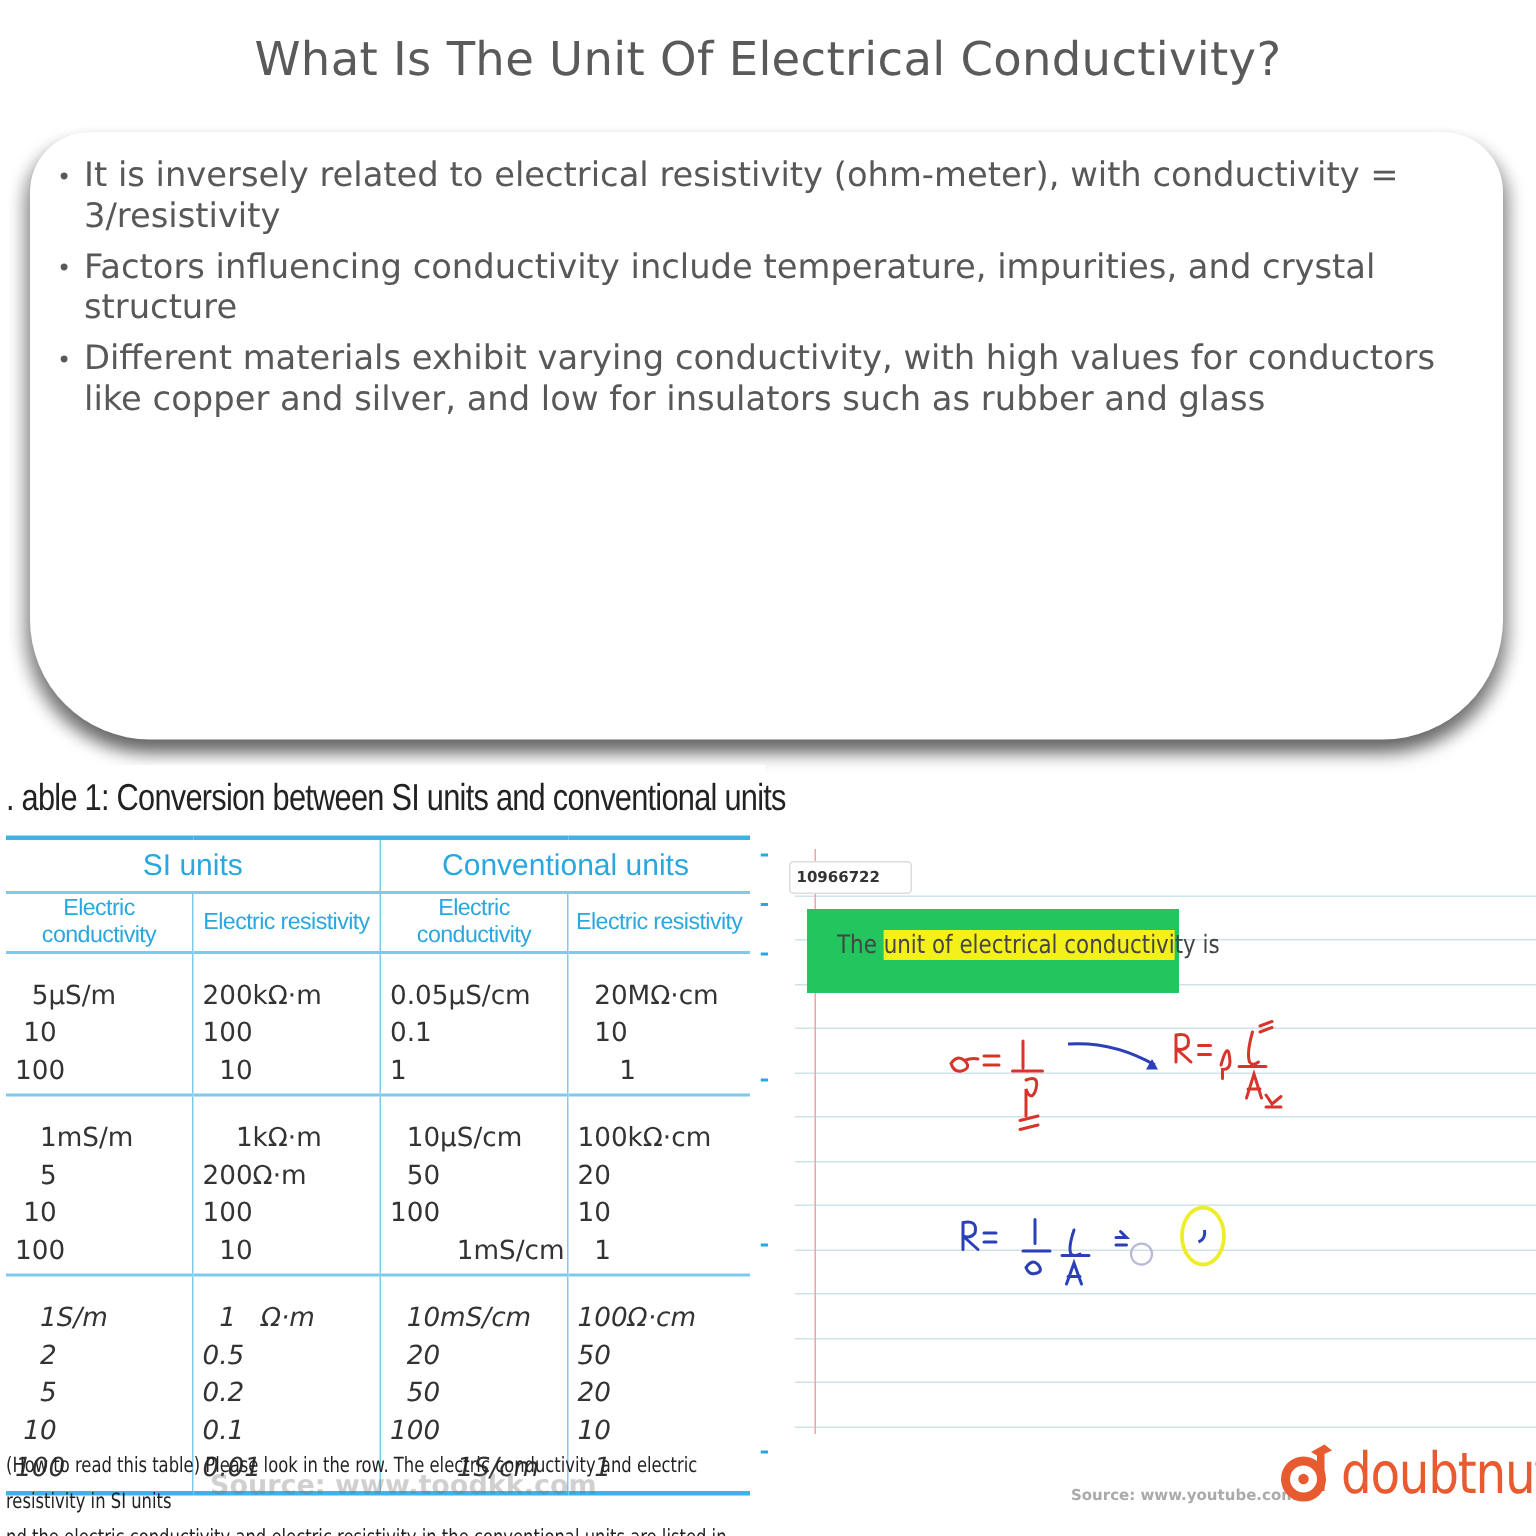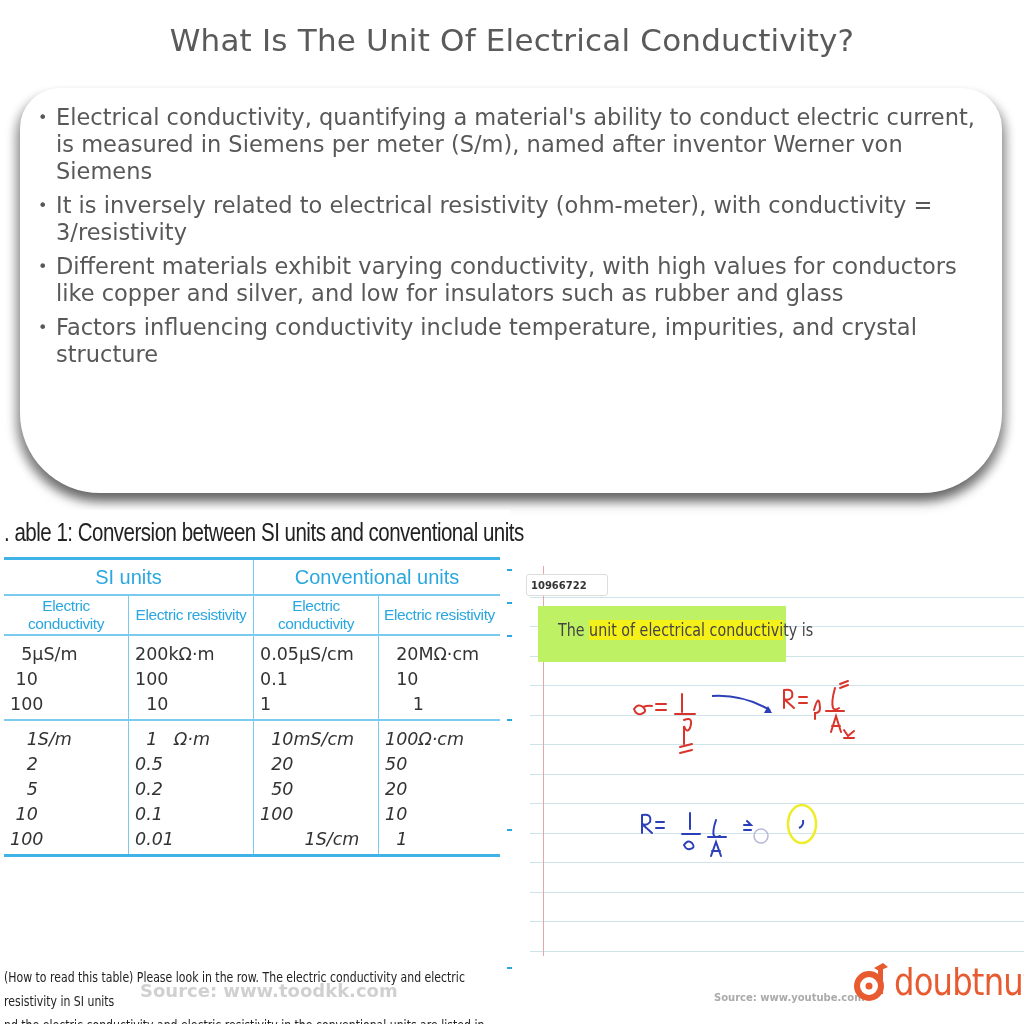--- a/index.html
+++ b/index.html
@@ -10,51 +10,50 @@
           border-top-left-radius:40px; border-top-right-radius:40px; }
   .bullets { position:absolute; left:32px; top:104px; width:960px; margin:0; padding:0; list-style:none; font-size:22.5px; line-height:27px; color:#585858; }
   .bullets li { position:relative; padding-left:24px; margin-bottom:7px; }
   .bullets li::before { content:"•"; position:absolute; left:6px; top:0; font-size:16px; }
   .table-section { position:absolute; left:0; top:510px; width:510px; height:372px; background:#fff; }
   .table-caption { position:absolute; left:4px; top:8px; font-family:"Liberation Sans Narrow","Liberation Sans", sans-serif; font-size:25px; color:#222; letter-spacing:-0.6px; transform:scaleX(0.82); transform-origin:left top; white-space:nowrap; }
   .conv-table { position:absolute; left:4px; top:47px; width:496px; border-collapse:collapse; font-size:17.5px; color:#333; }
   .conv-table th { color:#2aa7df; font-weight:normal; font-family:"Liberation Sans", sans-serif; }
   .conv-table .grp th { font-size:20px; height:32px; border-top:3px solid #3fb3e6; border-bottom:2px solid #7ccbef; }
   .conv-table .sub th { font-size:15.5px; height:28px; letter-spacing:-0.4px; border-bottom:2px solid #7ccbef; }
-  .conv-table td { vertical-align:top; border-left:1.5px solid #7ccbef; padding:6px 0 2px 6px; line-height:25px; }
+  .conv-table td { vertical-align:top; border-left:1.5px solid #7ccbef; padding:16px 0 2px 6px; line-height:25px; }
   .conv-table td:first-child { border-left:none; }
   .conv-table th + th { border-left:1.5px solid #7ccbef; }
   .conv-table tr.blk td { border-bottom:2px solid #7ccbef; }
   .conv-table tr.blk.last td { border-bottom:3px solid #3fb3e6;font-style:italic; }
   .cellline { display:block; white-space:pre; }
   .table-note { position:absolute; left:4px; top:455px; width:510px; font-size:14px; color:#222; line-height:24px; transform:scaleX(0.78); transform-origin:left top; width:650px; }
   .watermark-left { position:absolute; left:140px; top:470px; font-size:18px; color:rgba(120,120,120,0.35);font-weight:bold; }
   .video-panel { position:absolute; left:514px; top:560px; width:510px; height:440px; background:#fff; }
   .ruled { position:absolute; left:16px; right:0; height:1px; background:#cfe3ea; }
   .margin-line { position:absolute; left:29px; top:6px; width:1px; height:390px; background:#e8a6a6; }
   .qid { position:absolute; left:12px; top:14px; width:82px; height:22px; border:1px solid #ddd; border-radius:3px; font-size:10px; color:#333; line-height:22px; padding-left:4px; box-sizing:border-box; background:#fff;font-weight:bold; }
-  .qbox { position:absolute; left:24px; top:46px; width:248px; height:56px; background:#bef264; }
+  .qbox { position:absolute; left:24px; top:46px; width:248px; height:56px; background:#22c55e; }
   .qtext { position:absolute; left:20px; top:14px; font-size:17px; color:#444; transform:scaleX(0.84); transform-origin:left top; white-space:nowrap; }
   .hl { background:#f4f11a; }
   .source-right { position:absolute; left:200px; top:432px; font-size:10px; color:#aaa;font-weight:bold; }
   .logo { position:absolute; left:854px; top:960px; display:flex; align-items:center; }
   .logo-text { font-size:38px; color:#e85a2f; letter-spacing:-1px; margin-left:6px; transform:scaleX(0.85); transform-origin:left center; }
   .blue-ticks { position:absolute; left:507px; top:555px; width:6px; height:430px; }
 </style>
 </head>
 <body>
 
 <div class="title">What Is The Unit Of Electrical Conductivity?</div>
 
 <div class="card"></div>
 <ul class="bullets">
-  <li>Electrical conductivity, quantifying a material's ability to conduct electric current, is measured in Siemens per meter (S/m), named after inventor Werner von Siemens</li>
   <li>It is inversely related to electrical resistivity (ohm-meter), with conductivity = 3/resistivity</li>
+  <li>Factors influencing conductivity include temperature, impurities, and crystal structure</li>
   <li>Different materials exhibit varying conductivity, with high values for conductors like copper and silver, and low for insulators such as rubber and glass</li>
-  <li>Factors influencing conductivity include temperature, impurities, and crystal structure</li>
 </ul>
 
 <div class="table-section">
   <div class="table-caption">. able 1: Conversion between SI units and conventional units</div>
   <table class="conv-table">
     <tbody>
         <tr class="grp">
       <th colspan="2">SI units</th>
       <th colspan="2">Conventional units</th>
     </tr>
@@ -77,20 +76,46 @@
           </td>
       <td style="width:118px">
             <span class="cellline">0.05µS/cm
 0.1
 1</span>
           </td>
       <td>
             <span class="cellline">  20MΩ·cm
   10
      1</span>
+          </td>
+    </tr>
+    <tr class="blk">
+      <td>
+            <span class="cellline">   1mS/m
+   5
+ 10
+100</span>
+          </td>
+      <td>
+            <span class="cellline">    1kΩ·m
+200Ω·m
+100
+  10</span>
+          </td>
+      <td>
+            <span class="cellline">  10µS/cm
+  50
+100
+        1mS/cm</span>
+          </td>
+      <td>
+            <span class="cellline">100kΩ·cm
+20
+10
+  1</span>
           </td>
     </tr>
     <tr class="blk last">
       <td>
             <span class="cellline">   1S/m
    2
    5
  10
 100</span>
           </td>

